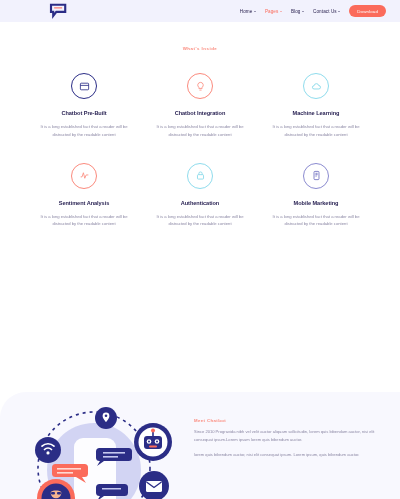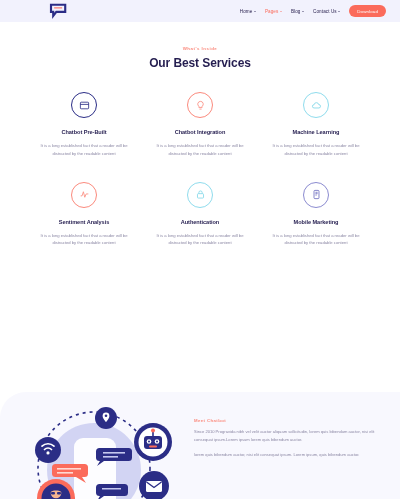--- a/index.html
+++ b/index.html
@@ -129,21 +129,20 @@
         <i class="caret"></i>
       </span>
       <button class="download-btn">Download</button>
     </div>
   </div>
 
 
   <div class="services">
     <div class="sec-head">
       <div class="sec-sub">What's Inside</div>
-      <div class="sec-title">Our Best Services</div>
     </div>
 
     <div class="grid">
 
       <div class="card">
         <div class="icon-wrap" style="color:#2b2d86">
           <svg viewBox="0 0 20 20" fill="none" stroke="#2b2d86" stroke-width="1.5">
             <rect x="2.5" y="4" width="15" height="12" rx="1.5"></rect>
               <path d="M2.5 8h15"></path>
           </svg>

